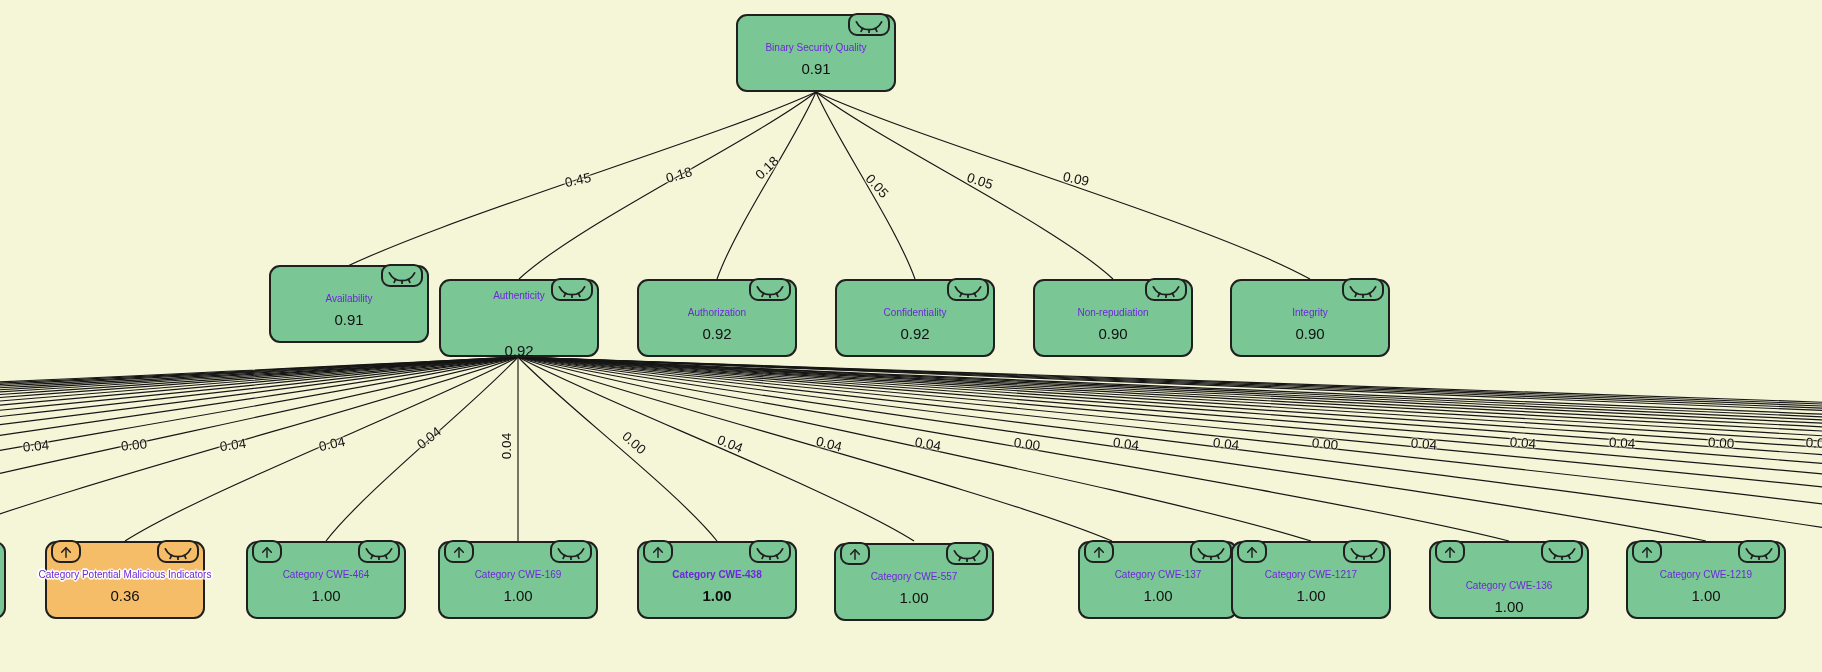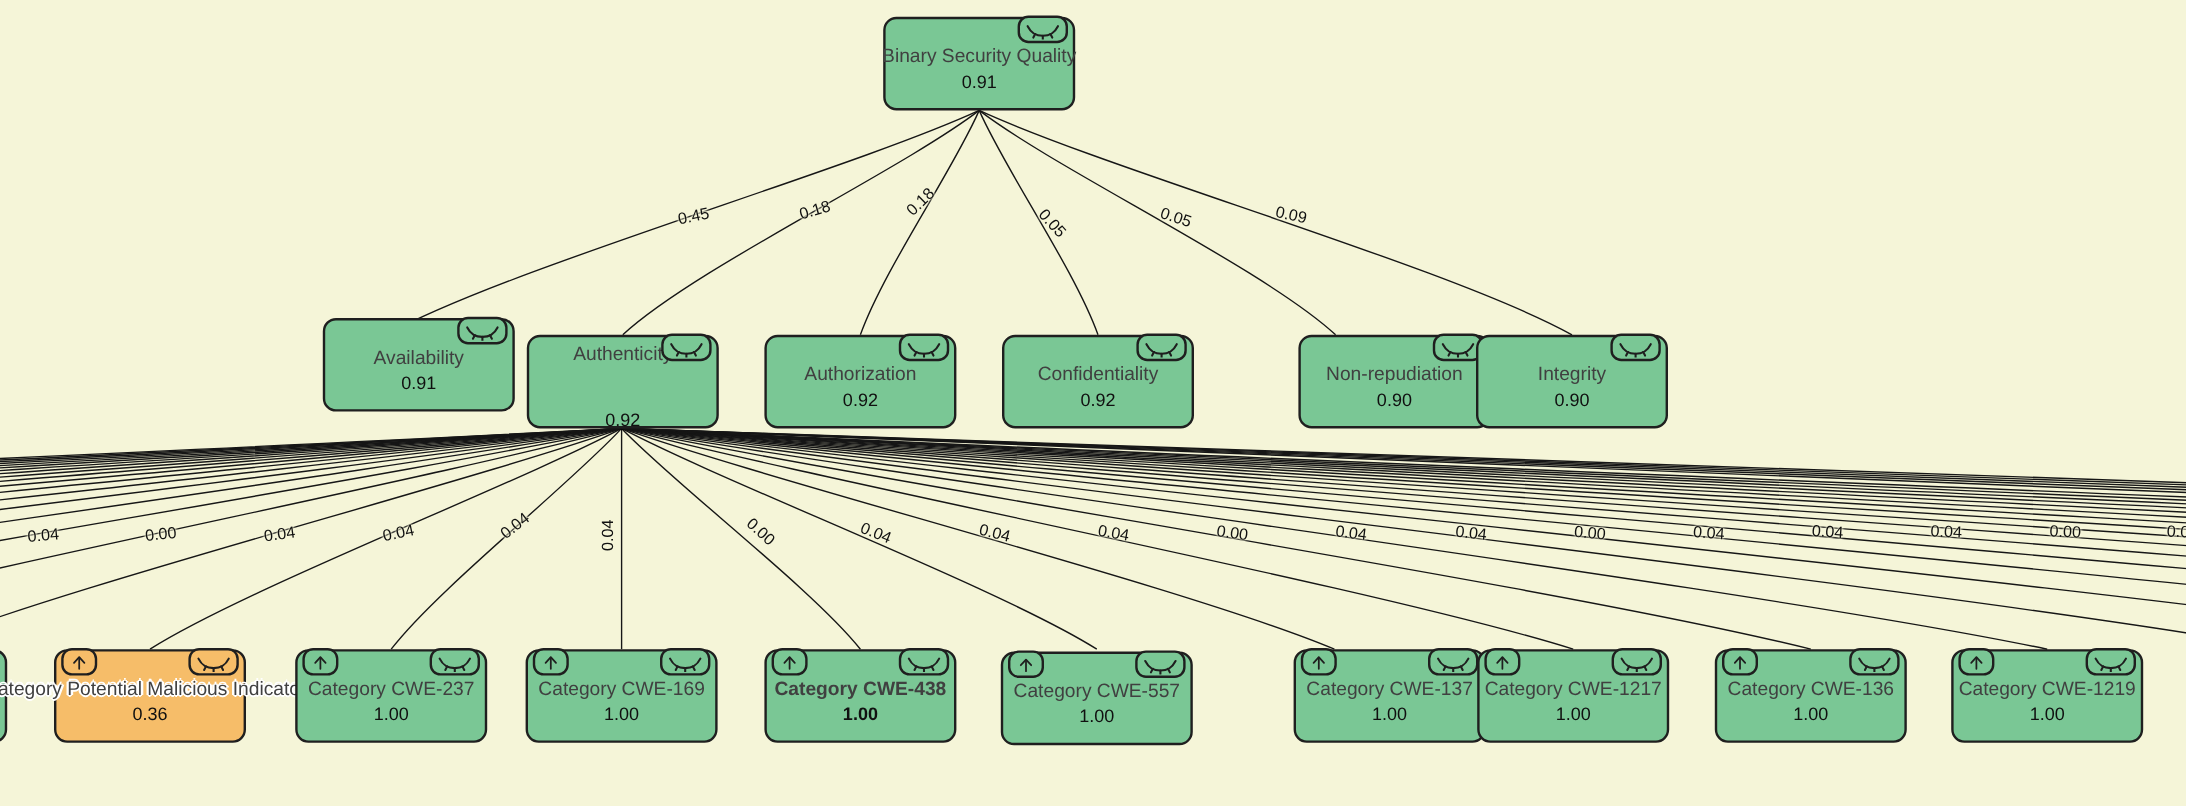--- a/index.html
+++ b/index.html
@@ -5,21 +5,21 @@
   html,body{margin:0;padding:0;background:#f5f5d8;}
   #canvas{position:relative;width:1822px;height:672px;overflow:hidden;
           background:#f5f5d8;font-family:"Liberation Sans",sans-serif;}
   #edge-layer{position:absolute;left:0;top:0;pointer-events:none;}
   .node{position:absolute;width:160px;height:78px;box-sizing:border-box;
         border:2px solid #1f1f1f;border-radius:11px;
         display:flex;flex-direction:column;align-items:center;justify-content:center;
         padding-top:9px;cursor:pointer;}
   .node.green{background:#7ac795;}
   .node.orange{background:#f6bd69;}
-  .node-label{font-size:16px;color:#404040;line-height:21px;white-space:nowrap;}
+  .node-label{font-size:10px;color:#6d28d9;line-height:21px;white-space:nowrap;}
   .node-value{font-size:15px;color:#101010;line-height:21px;}
   .halo{text-shadow:-1px -1px 0 #fff,1px -1px 0 #fff,-1px 1px 0 #fff,1px 1px 0 #fff,
         0 2px 0 #fff,0 -2px 0 #fff,2px 0 0 #fff,-2px 0 0 #fff;}
   .badge{position:absolute;top:-3px;height:23px;box-sizing:border-box;
          border:2px solid #1f1f1f;border-radius:9px;
          display:flex;align-items:center;justify-content:center;}
   .node.green .badge{background:#7ac795;}
   .node.orange .badge{background:#f6bd69;}
   .badge.eye{right:4px;width:42px;}
   .badge.arrow{left:4px;width:30px;}
@@ -178,21 +178,21 @@
               <path d="M3,6 C7,14 12,16 19,16 C26,16 31,14 35,6"></path>
               <path d="M11,14.2 L9,18"></path>
               <path d="M19,16 L19,20"></path>
               <path d="M27,14.2 L29,18"></path>
             </g>
           </svg>
         </div>
         <div class="node-label">Confidentiality</div>
         <div class="node-value">0.92</div>
       </div>
-      <div class="node green" style="left: 1082px; top: 279px;">
+      <div class="node green" style="left: 1033px; top: 279px;">
         <div class="badge eye">
           <svg width="30" height="16" viewBox="0 0 38 20">
             <g fill="none" stroke="#1f1f1f" stroke-width="2.2" stroke-linecap="round">
               <path d="M3,6 C7,14 12,16 19,16 C26,16 31,14 35,6"></path>
               <path d="M11,14.2 L9,18"></path>
               <path d="M19,16 L19,20"></path>
               <path d="M27,14.2 L29,18"></path>
             </g>
           </svg>
         </div>
@@ -248,21 +248,21 @@
         <div class="badge eye">
           <svg width="30" height="16" viewBox="0 0 38 20">
             <g fill="none" stroke="#1f1f1f" stroke-width="2.2" stroke-linecap="round">
               <path d="M3,6 C7,14 12,16 19,16 C26,16 31,14 35,6"></path>
               <path d="M11,14.2 L9,18"></path>
               <path d="M19,16 L19,20"></path>
               <path d="M27,14.2 L29,18"></path>
             </g>
           </svg>
         </div>
-        <div class="node-label">Category CWE-237</div>
+        <div class="node-label">Category CWE-464</div>
         <div class="node-value">1.00</div>
       </div>
       <div class="node green" style="left: 438px; top: 541px;">
         <div class="badge arrow">
           <svg width="16" height="16" viewBox="0 0 24 24">
             <g fill="none" stroke="#1f1f1f" stroke-width="2.2" stroke-linecap="round" stroke-linejoin="round">
               <path d="M12,20 L12,6"></path>
               <path d="M5.5,12.5 L12,5.5 L18.5,12.5"></path>
             </g>
           </svg>
@@ -361,21 +361,21 @@
               <path d="M3,6 C7,14 12,16 19,16 C26,16 31,14 35,6"></path>
               <path d="M11,14.2 L9,18"></path>
               <path d="M19,16 L19,20"></path>
               <path d="M27,14.2 L29,18"></path>
             </g>
           </svg>
         </div>
         <div class="node-label">Category CWE-1217</div>
         <div class="node-value">1.00</div>
       </div>
-      <div class="node green" style="left: 1429px; top: 541px;">
+      <div class="node green" style="left: 1429px; top: 541px; justify-content: flex-end;">
         <div class="badge arrow">
           <svg width="16" height="16" viewBox="0 0 24 24">
             <g fill="none" stroke="#1f1f1f" stroke-width="2.2" stroke-linecap="round" stroke-linejoin="round">
               <path d="M12,20 L12,6"></path>
               <path d="M5.5,12.5 L12,5.5 L18.5,12.5"></path>
             </g>
           </svg>
         </div>
         <div class="badge eye">
           <svg width="30" height="16" viewBox="0 0 38 20">

